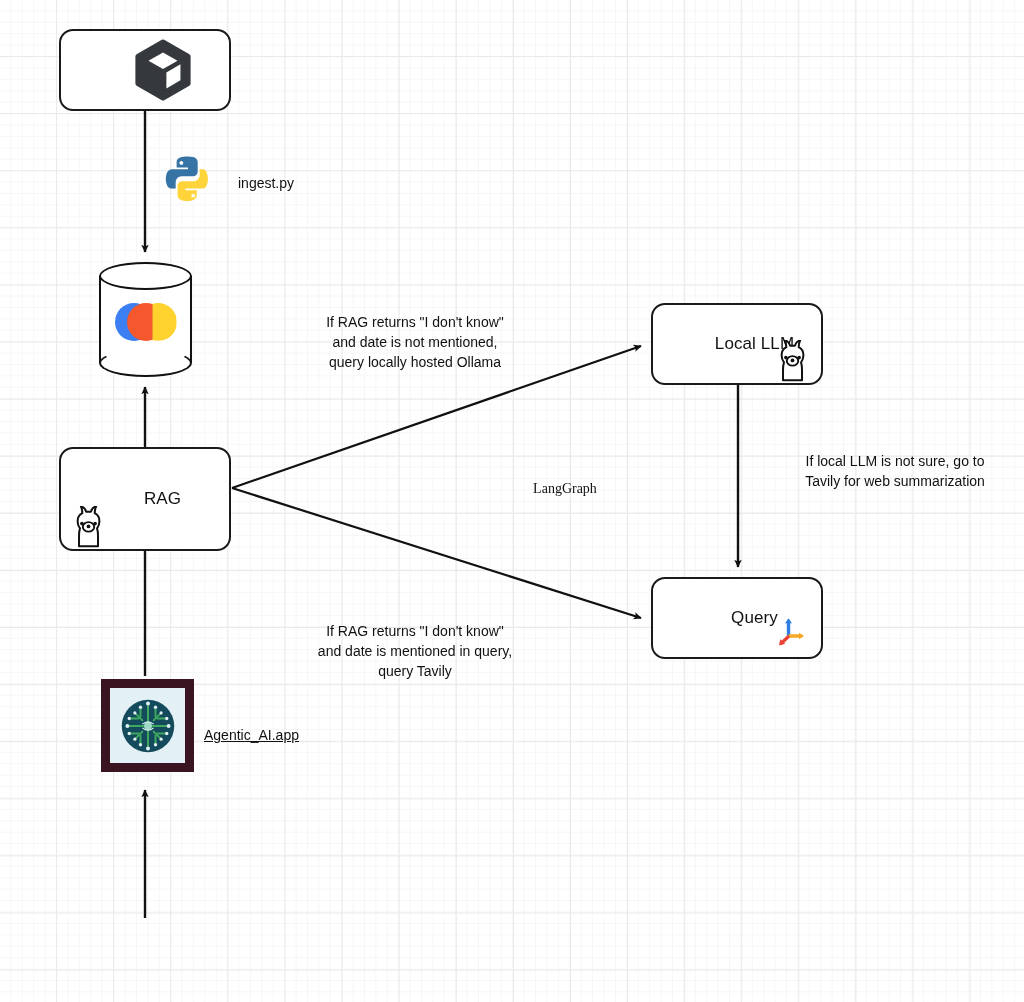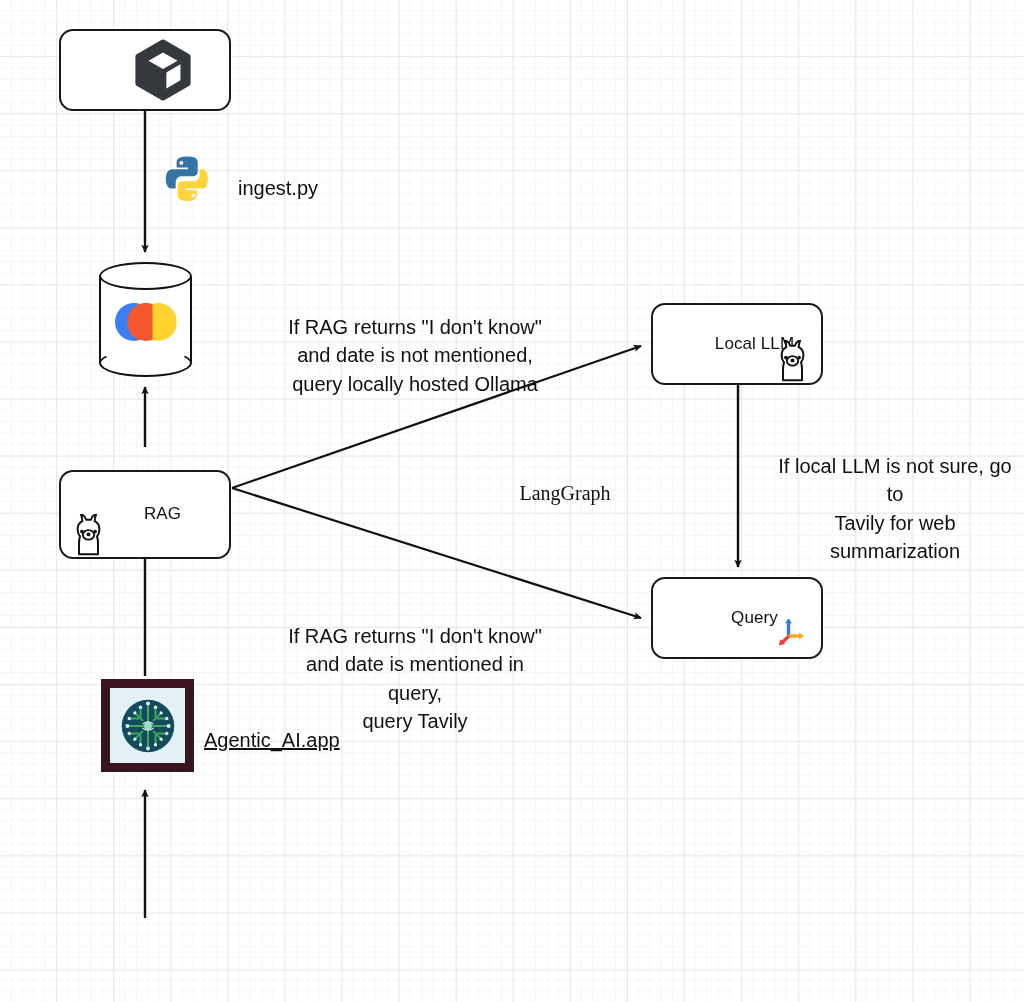--- a/index.html
+++ b/index.html
@@ -47,21 +47,21 @@
     color: #111111;
     letter-spacing: .1px;
     line-height: 1.2;
     text-align: center;
     user-select: none;
   }
 
   
   .note {
     position: absolute;
-    font-size: 20px;
+    font-size: 14px;
     color: #111111;
     line-height: 1.42;
     text-align: center;
     white-space: pre-line;
     user-select: none;
   }
   .note.left { text-align: left; }
 
   
   .cylinder {
@@ -201,21 +201,21 @@
     <div class="cyl-body"></div>
     <div class="cyl-bottom"></div>
     <div class="cyl-top"></div>
     <div class="chroma">
       <span class="c-blue"></span>
       <span class="c-red"></span>
       <span class="c-yellow"></span>
     </div>
   </div>
 
-  <div class="node" style="left:59px; top:447px; width:172px; height:89px;margin-top:23px;">
+  <div class="node" style="left:59px; top:447px; width:172px; height:104px;">
     <span class="node-label">RAG</span>
     <span class="llama" style="left:9px; bottom:1px;">
       <svg viewBox="0 0 40 44" aria-hidden="true">
         <path d="M8 16c0-4 2-7 5-8.5 0-3.5-1-6-1.5-7 2.5.3 4.5 2.3 5.5 5.5h5c1-3.2 3-5.2 5.5-5.5-.5 1-1.5 3.5-1.5 7 3 1.5 5 4.5 5 8.5 0 3-1 5.5-2.5 7.5.8 2.5 1 5.5 1 8v11H9.5V31.5c0-2.5.2-5.5 1-8C9 21.5 8 19 8 16z" fill="#ffffff" stroke="#111111" stroke-width="2.1" stroke-linejoin="round"></path>
         <ellipse cx="19.5" cy="22" rx="6" ry="5" fill="#ffffff" stroke="#111111" stroke-width="2"></ellipse>
         <circle cx="19.5" cy="21.5" r="2" fill="#111111"></circle>
         <circle cx="12.5" cy="18.5" r="1.9" fill="#111111"></circle>
         <circle cx="26.5" cy="18.5" r="1.9" fill="#111111"></circle>
       </svg>
     </span>

